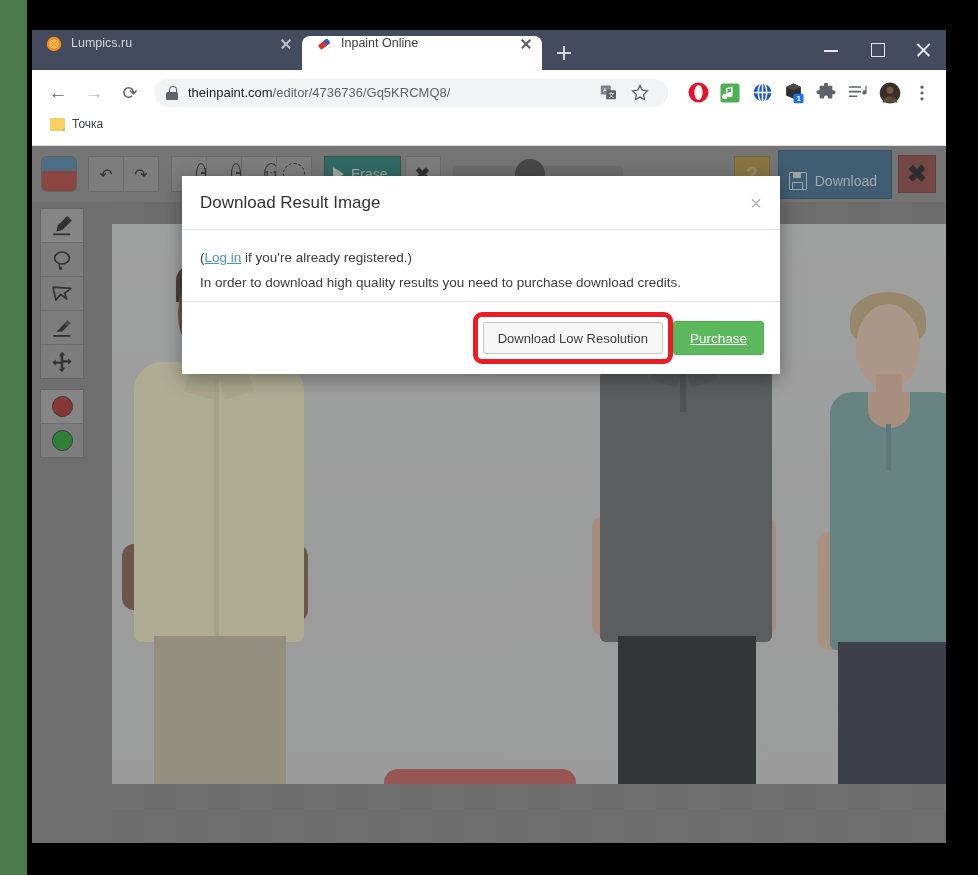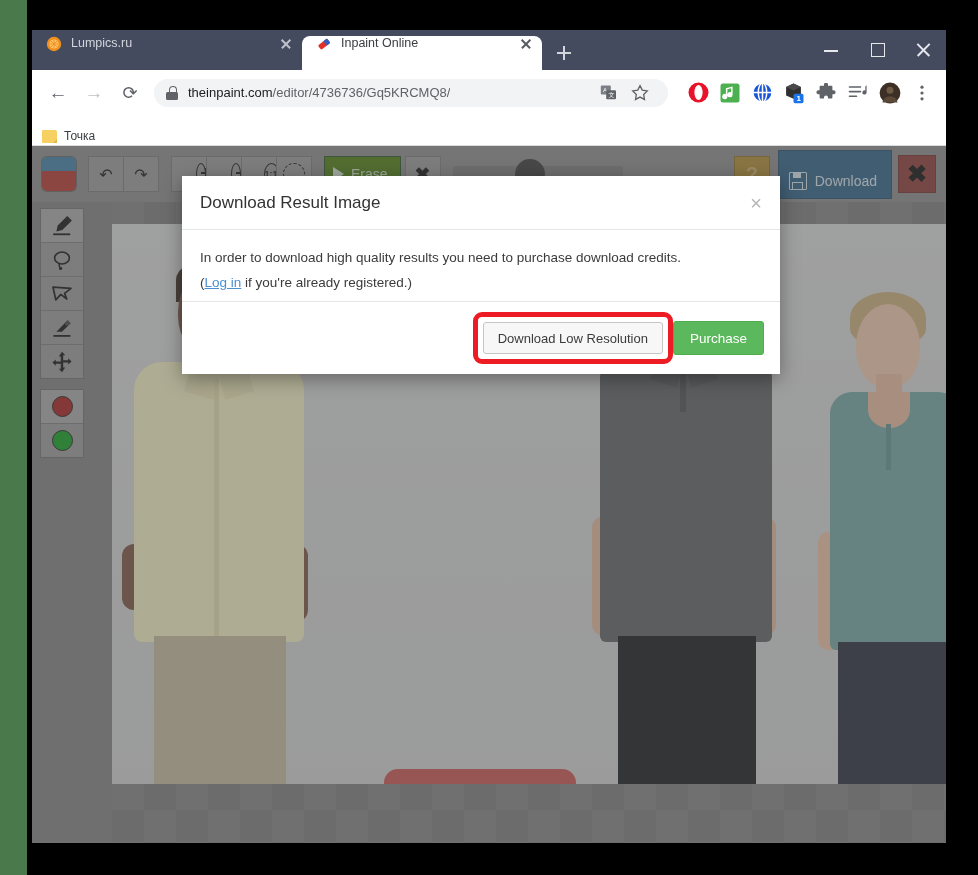--- a/index.html
+++ b/index.html
@@ -76,21 +76,21 @@
   #lock-icon{width:12px;height:14px;position:relative;margin-right:10px;flex:0 0 12px;}
   #lock-icon .body{position:absolute;left:0;bottom:0;width:12px;height:8px;background:#5f6368;border-radius:1.5px;}
   #lock-icon .shackle{position:absolute;left:2.6px;top:0;width:6.8px;height:7px;border:1.7px solid #5f6368;border-bottom:none;border-radius:4px 4px 0 0;}
   #url-text{font-size:13px;color:#202124;white-space:nowrap;overflow:hidden;}
   #url-text .dim{color:#5f6368;}
   .omni-right{display:flex;align-items:center;margin-left:auto;padding-left:8px;}
   .ext-icon{width:26px;height:26px;margin:0 3px;position:relative;flex:0 0 26px;
     display:flex;align-items:center;justify-content:center;}
 
   
-  #bookmark-bar{height:30px;background:#fff;display:flex;align-items:flex-end;padding:0 2px;
+  #bookmark-bar{height:30px;background:#fff;display:flex;align-items:flex-start;padding:0 10px;
     border-bottom:1px solid #dadce0;}
   .bookmark{display:flex;align-items:center;padding:2px 8px;font-size:12px;color:#3c4043;}
   .folder-icon{width:15px;height:13px;background:#f6d060;border-radius:1px 2px 2px 1px;margin-right:7px;flex:0 0 15px;position:relative;}
   .folder-icon:after{content:"";position:absolute;right:0;bottom:0;border-left:4px solid transparent;border-bottom:4px solid #e0b84a;}
 
   
   #app-area{position:relative;height:697px;background:#808080;overflow:hidden;}
 
   
   #app-toolbar{
@@ -108,21 +108,21 @@
     color:#151515;font-size:16px;margin-left:-1px;position:relative;
   }
   .tbtn:first-child{margin-left:0;}
   .circ{width:20px;height:20px;border:1.6px solid #1a1a1a;border-radius:50%;
     display:flex;align-items:center;justify-content:center;font-size:9px;font-weight:bold;position:relative;margin-left:24px;}
   .circ .plus-h,.circ .plus-v{position:absolute;background:#1a1a1a;}
   .circ .plus-h{left:3.5px;top:8.2px;width:11px;height:1.8px;}
   .circ .plus-v{left:8.2px;top:3.5px;width:1.8px;height:11px;}
   .dashed-circ{width:20px;height:20px;border:1.6px dashed #1a1a1a;border-radius:50%;}
   #erase-btn{
-    margin-left:12px;height:34px;background:#4d7c0f;color:#cfe0cf;
+    margin-left:12px;height:34px;background:#0f766e;color:#cfe0cf;
     display:flex;align-items:center;padding:0 12px 0 8px;font-size:14px;
     border:1px solid #255225;
   }
   #erase-btn .play{width:0;height:0;border-left:11px solid #d8e6d8;border-top:7px solid transparent;border-bottom:7px solid transparent;margin-right:7px;}
   #cancel-btn{
     margin-left:4px;width:34px;height:34px;background:#9a9a9a;border:1px solid #787878;
     display:flex;align-items:center;justify-content:center;font-size:19px;font-weight:bold;color:#111;
   }
   #brush-slider{
     margin-left:12px;width:170px;height:16px;background:#7c7c7c;border-radius:3px;position:relative;
@@ -234,21 +234,21 @@
   #dl-low-btn{
     height:32px;background:#f7f7f7;border:1px solid #c6c6c6;border-radius:3px;
     padding:0 14px;font-size:13px;color:#3b3b3b;display:flex;align-items:center;
   }
   #red-highlight{
     position:absolute;left:-10px;top:-10px;right:-10px;bottom:-10px;
     border:5px solid #ed1c24;border-radius:9px;pointer-events:none;
   }
   #purchase-btn{
     height:34px;background:#5cb85c;border:1px solid #4cae4c;border-radius:3px;
-    padding:0 16px;font-size:13.5px;color:#fff;display:flex;align-items:center;
+    padding:0 16px;font-size:13.5px;color:#fff;display:flex;align-items:center;text-decoration:underline;
   }
 </style>
 </head>
 <body>
 
 <div id="black-frame"></div>
 <div id="green-strip"></div>
 
 <div id="browser-window">
 
@@ -561,22 +561,22 @@
 
     <div id="modal-dim"></div>
 
     <div id="modal">
       <div id="modal-header">
         <span id="modal-title">Download Result Image</span>
         <span id="modal-close">×</span>
       </div>
 
       <div id="modal-body">
+        <p><span>(</span><a id="login-link" href="#">Log in</a><span> if you're already registered.)</span></p>
         <p>In order to download high quality results you need to purchase download credits.</p>
-        <p><span>(</span><a id="login-link" href="#">Log in</a><span> if you're already registered.)</span></p>
       </div>
 
       <div id="modal-footer">
         <span id="dl-low-wrap">
           <span id="red-highlight"></span>
           <button id="dl-low-btn">Download Low Resolution</button>
         </span>
         <button id="purchase-btn">Purchase</button>
       </div>
     </div>

